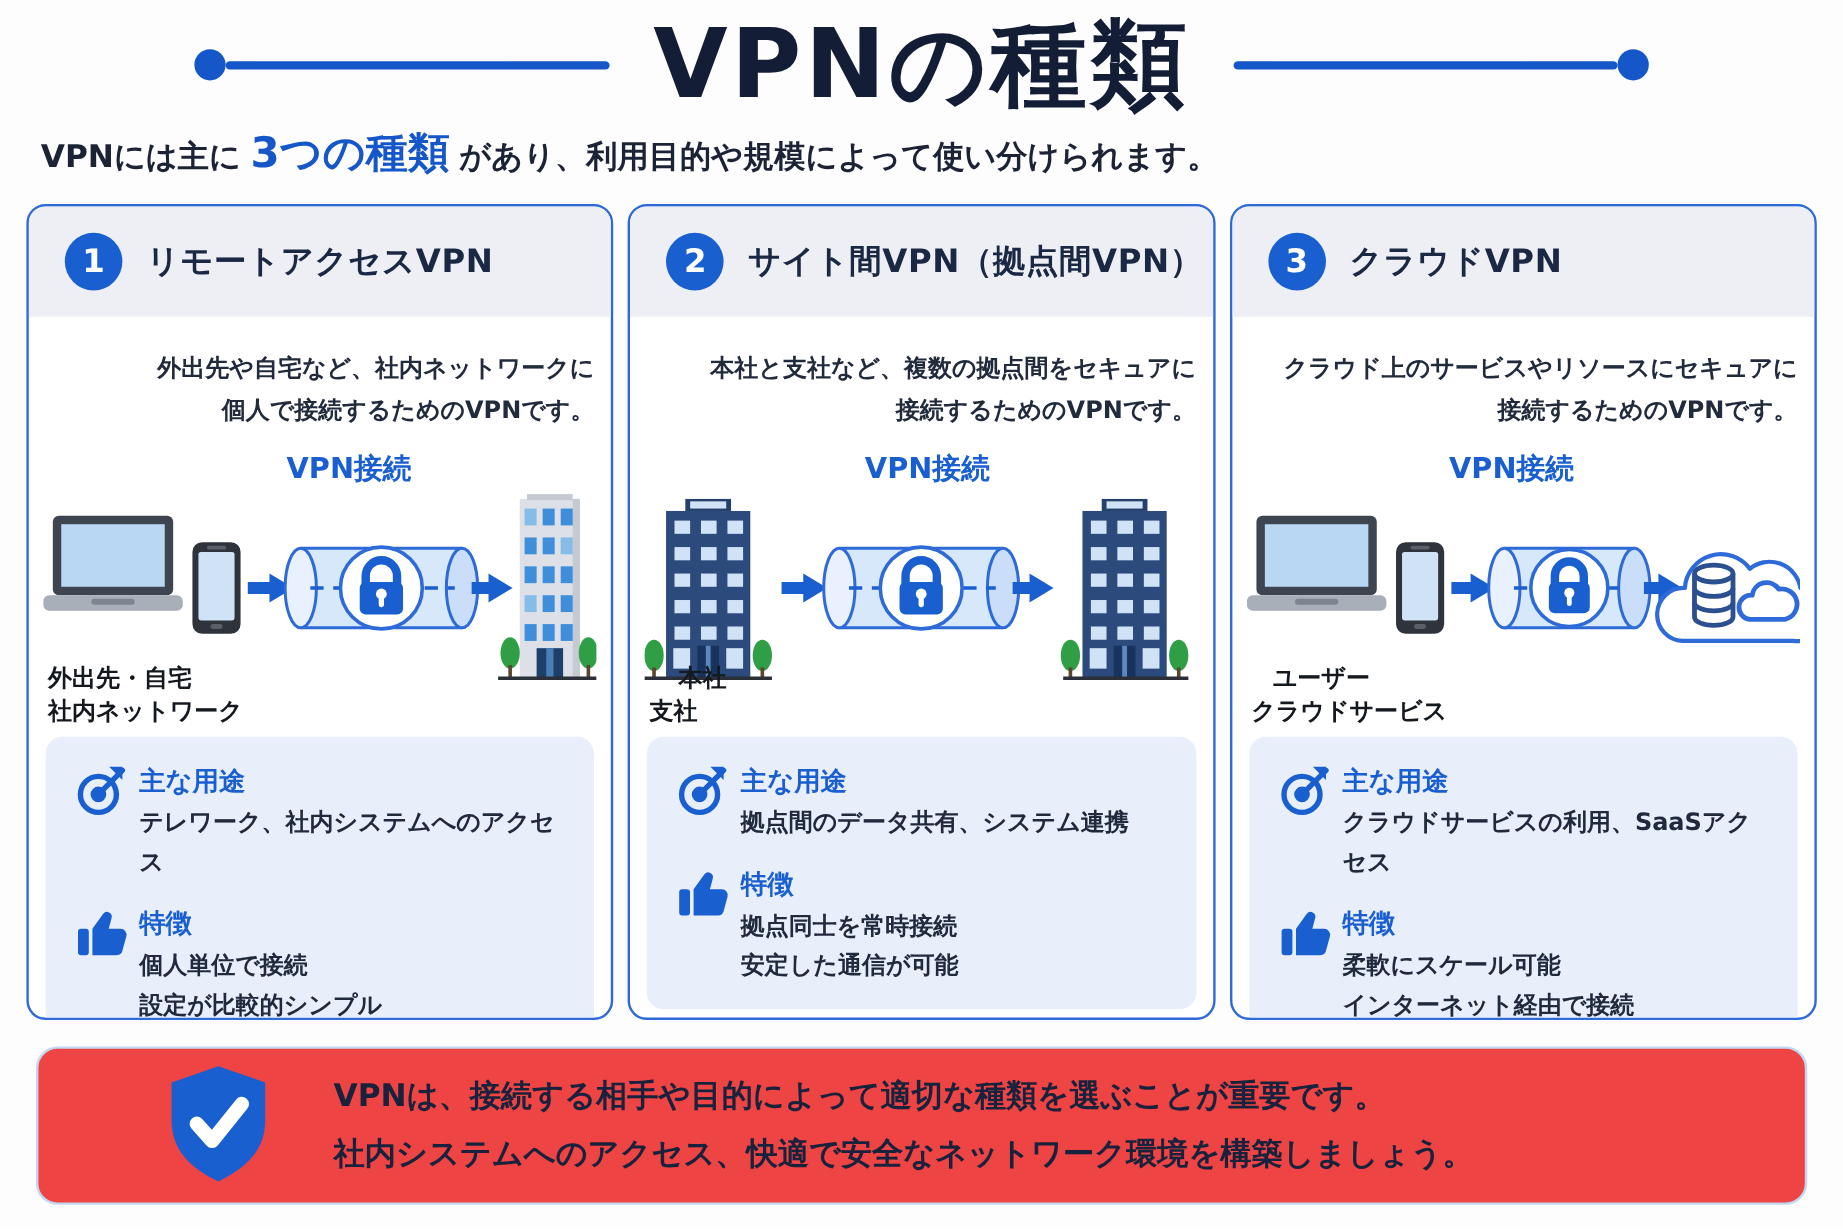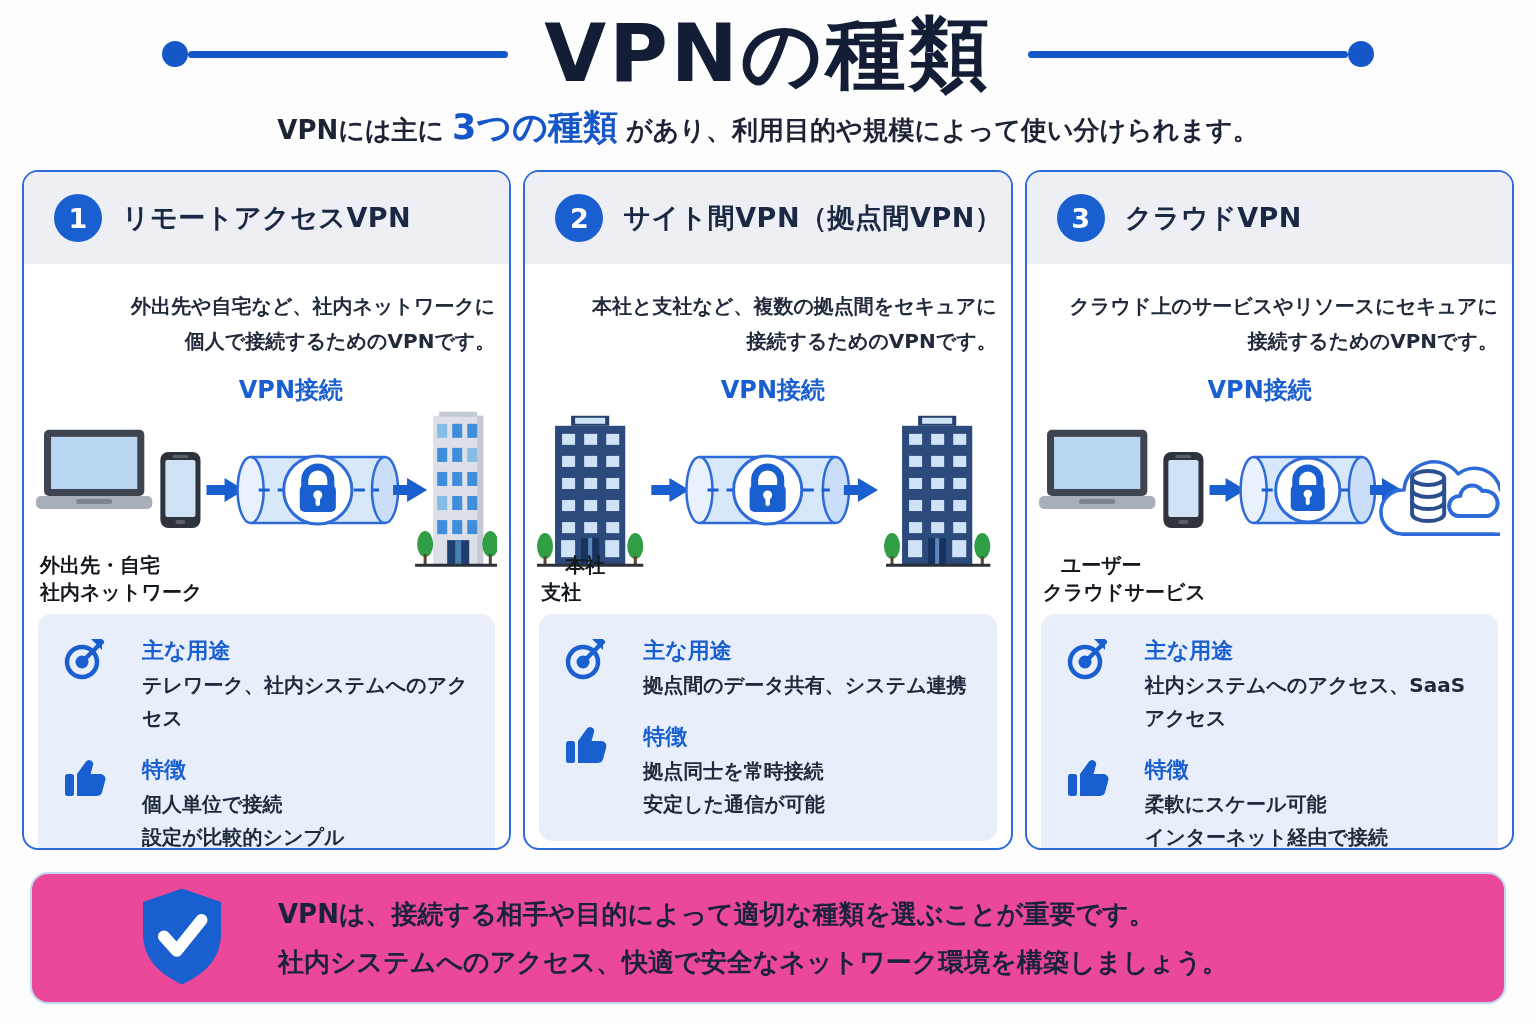--- a/index.html
+++ b/index.html
@@ -7,47 +7,47 @@
   body { font-family:"DejaVu Sans","Liberation Sans",sans-serif; }
   .page { position:relative; width:1536px; height:1024px; background:#fdfdfe; overflow:hidden; }
 
   
   .header { position:absolute; top:0; left:0; right:0; text-align:center; }
   .title-row { display:flex; align-items:center; justify-content:center; gap:36px; margin-top:10px; }
   .deco { display:flex; align-items:center; }
   .deco-line { width:320px; height:7px; background:#1556c9; border-radius:4px; }
   .deco-dot { width:26px; height:26px; border-radius:50%; background:#1556c9; }
   .page-title { font-size:80px; font-weight:900; color:#141d36; letter-spacing:3px; line-height:1.1; }
-  .subtitle { margin-top:6px; display:flex; justify-content:center; align-items:baseline; gap:8px; }
+  .subtitle { margin-top:6px; display:flex; align-items:baseline; gap:8px;margin-left:34px; }
   .subtitle .seg { font-size:26px; font-weight:700; color:#1c2335; }
   .subtitle .hl { font-size:35px; font-weight:900; color:#1556c9; }
 
   
   .cards { position:absolute; top:170px; left:22px; right:22px; display:flex; gap:12px; }
   .card { flex:1; height:680px; background:#ffffff; border:2px solid #2e6bd8; border-radius:16px; overflow:hidden; }
   .card-header { height:92px; background:#edeff5; display:flex; align-items:center; gap:20px; padding-left:30px; }
   .num-badge { width:48px; height:48px; border-radius:50%; background:#1a5fd0; color:#ffffff; font-size:27px; font-weight:900; display:flex; align-items:center; justify-content:center; flex:0 0 48px; }
   .card-title { font-size:27px; font-weight:900; color:#1b2843; letter-spacing:0.5px; }
   .card-desc { padding:25px 14px 0; text-align:right; font-size:20px; font-weight:700; color:#222b3c; line-height:1.75; height:104px; }
 
   .diagram { position:relative; height:234px; margin-top:4px; }
   .tunnel-label { position:absolute; top:2px; transform:translateX(-50%); font-size:24px; font-weight:900; color:#1a5fd0; white-space:nowrap; }
   .tl-1 { left:55%; } .tl-2 { left:51%; } .tl-3 { left:48%; }
   .scene { position:absolute; top:38px; left:12px; width:calc(100% - 24px); height:164px; }
   .diagram-labels { position:absolute; bottom:0; left:16px; right:16px; display:flex; justify-content:space-between; font-size:20px; font-weight:800; color:#14181f;flex-direction:column; }
 
   .info-box { margin:8px 14px 0; background:#e8effb; border-radius:14px; padding:22px 24px 20px; }
-  .info-entry { display:flex; gap:34px; }
+  .info-entry { display:flex; gap:8px; }
   .info-entry + .info-entry { margin-top:20px; }
   .info-icon { flex:0 0 46px; width:46px; height:46px; }
   .info-heading { font-size:22px; font-weight:900; color:#1a5fd0; margin-bottom:3px; }
   .info-line { font-size:20px; font-weight:700; color:#202a3c; line-height:1.65; }
 
   
-  .footer { position:absolute; top:872px; left:30px; right:30px; height:132px; background:#ec4899; border:2px solid #c2d8f2; border-radius:18px; display:flex; align-items:center; padding-left:102px; gap:48px; }
+  .footer { position:absolute; top:872px; left:30px; right:30px; height:132px; background:#ef4444; border:2px solid #c2d8f2; border-radius:18px; display:flex; align-items:center; padding-left:102px; gap:48px; }
   .shield { width:96px; height:106px; flex:0 0 96px; }
   .footer-line { font-size:26px; font-weight:800; color:#18223c; line-height:1.85; }
 </style>
 </head>
 <body>
 
 <div class="page">
 
   <div class="header">
     <div class="title-row">
@@ -398,21 +398,21 @@
       <div class="info-box">
         <div class="info-entry">
           <svg class="info-icon" viewBox="0 0 46 46">
             <circle cx="20" cy="26" r="15" fill="none" stroke="#1a5fd0" stroke-width="4.5"></circle>
             <circle cx="20" cy="26" r="6.5" fill="#1a5fd0"></circle>
             <line x1="24" y1="22" x2="40" y2="6" stroke="#1a5fd0" stroke-width="4.5" stroke-linecap="round"></line>
             <polygon points="40,14 40,3 29,3" fill="#1a5fd0"></polygon>
           </svg>
           <div>
             <div class="info-heading">主な用途</div>
-            <div class="info-line">社内システムへのアクセス、SaaSアクセス</div>
+            <div class="info-line">クラウドサービスの利用、SaaSアクセス</div>
           </div>
         </div>
         <div class="info-entry">
           <svg class="info-icon" viewBox="0 0 46 46">
             <rect x="3" y="19" width="9" height="22" rx="2.5" fill="#1a5fd0"></rect>
             <path d="M15 41 V19 l9-12.5 a4 4 0 0 1 7 3.5 l-2.4 9 h9.9 a5 5 0 0 1 4.8 6.3 l-3 11 A5.5 5.5 0 0 1 35 41 Z" fill="#1a5fd0"></path>
           </svg>
           <div>
             <div class="info-heading">特徴</div>
             <div class="info-line">柔軟にスケール可能</div>

